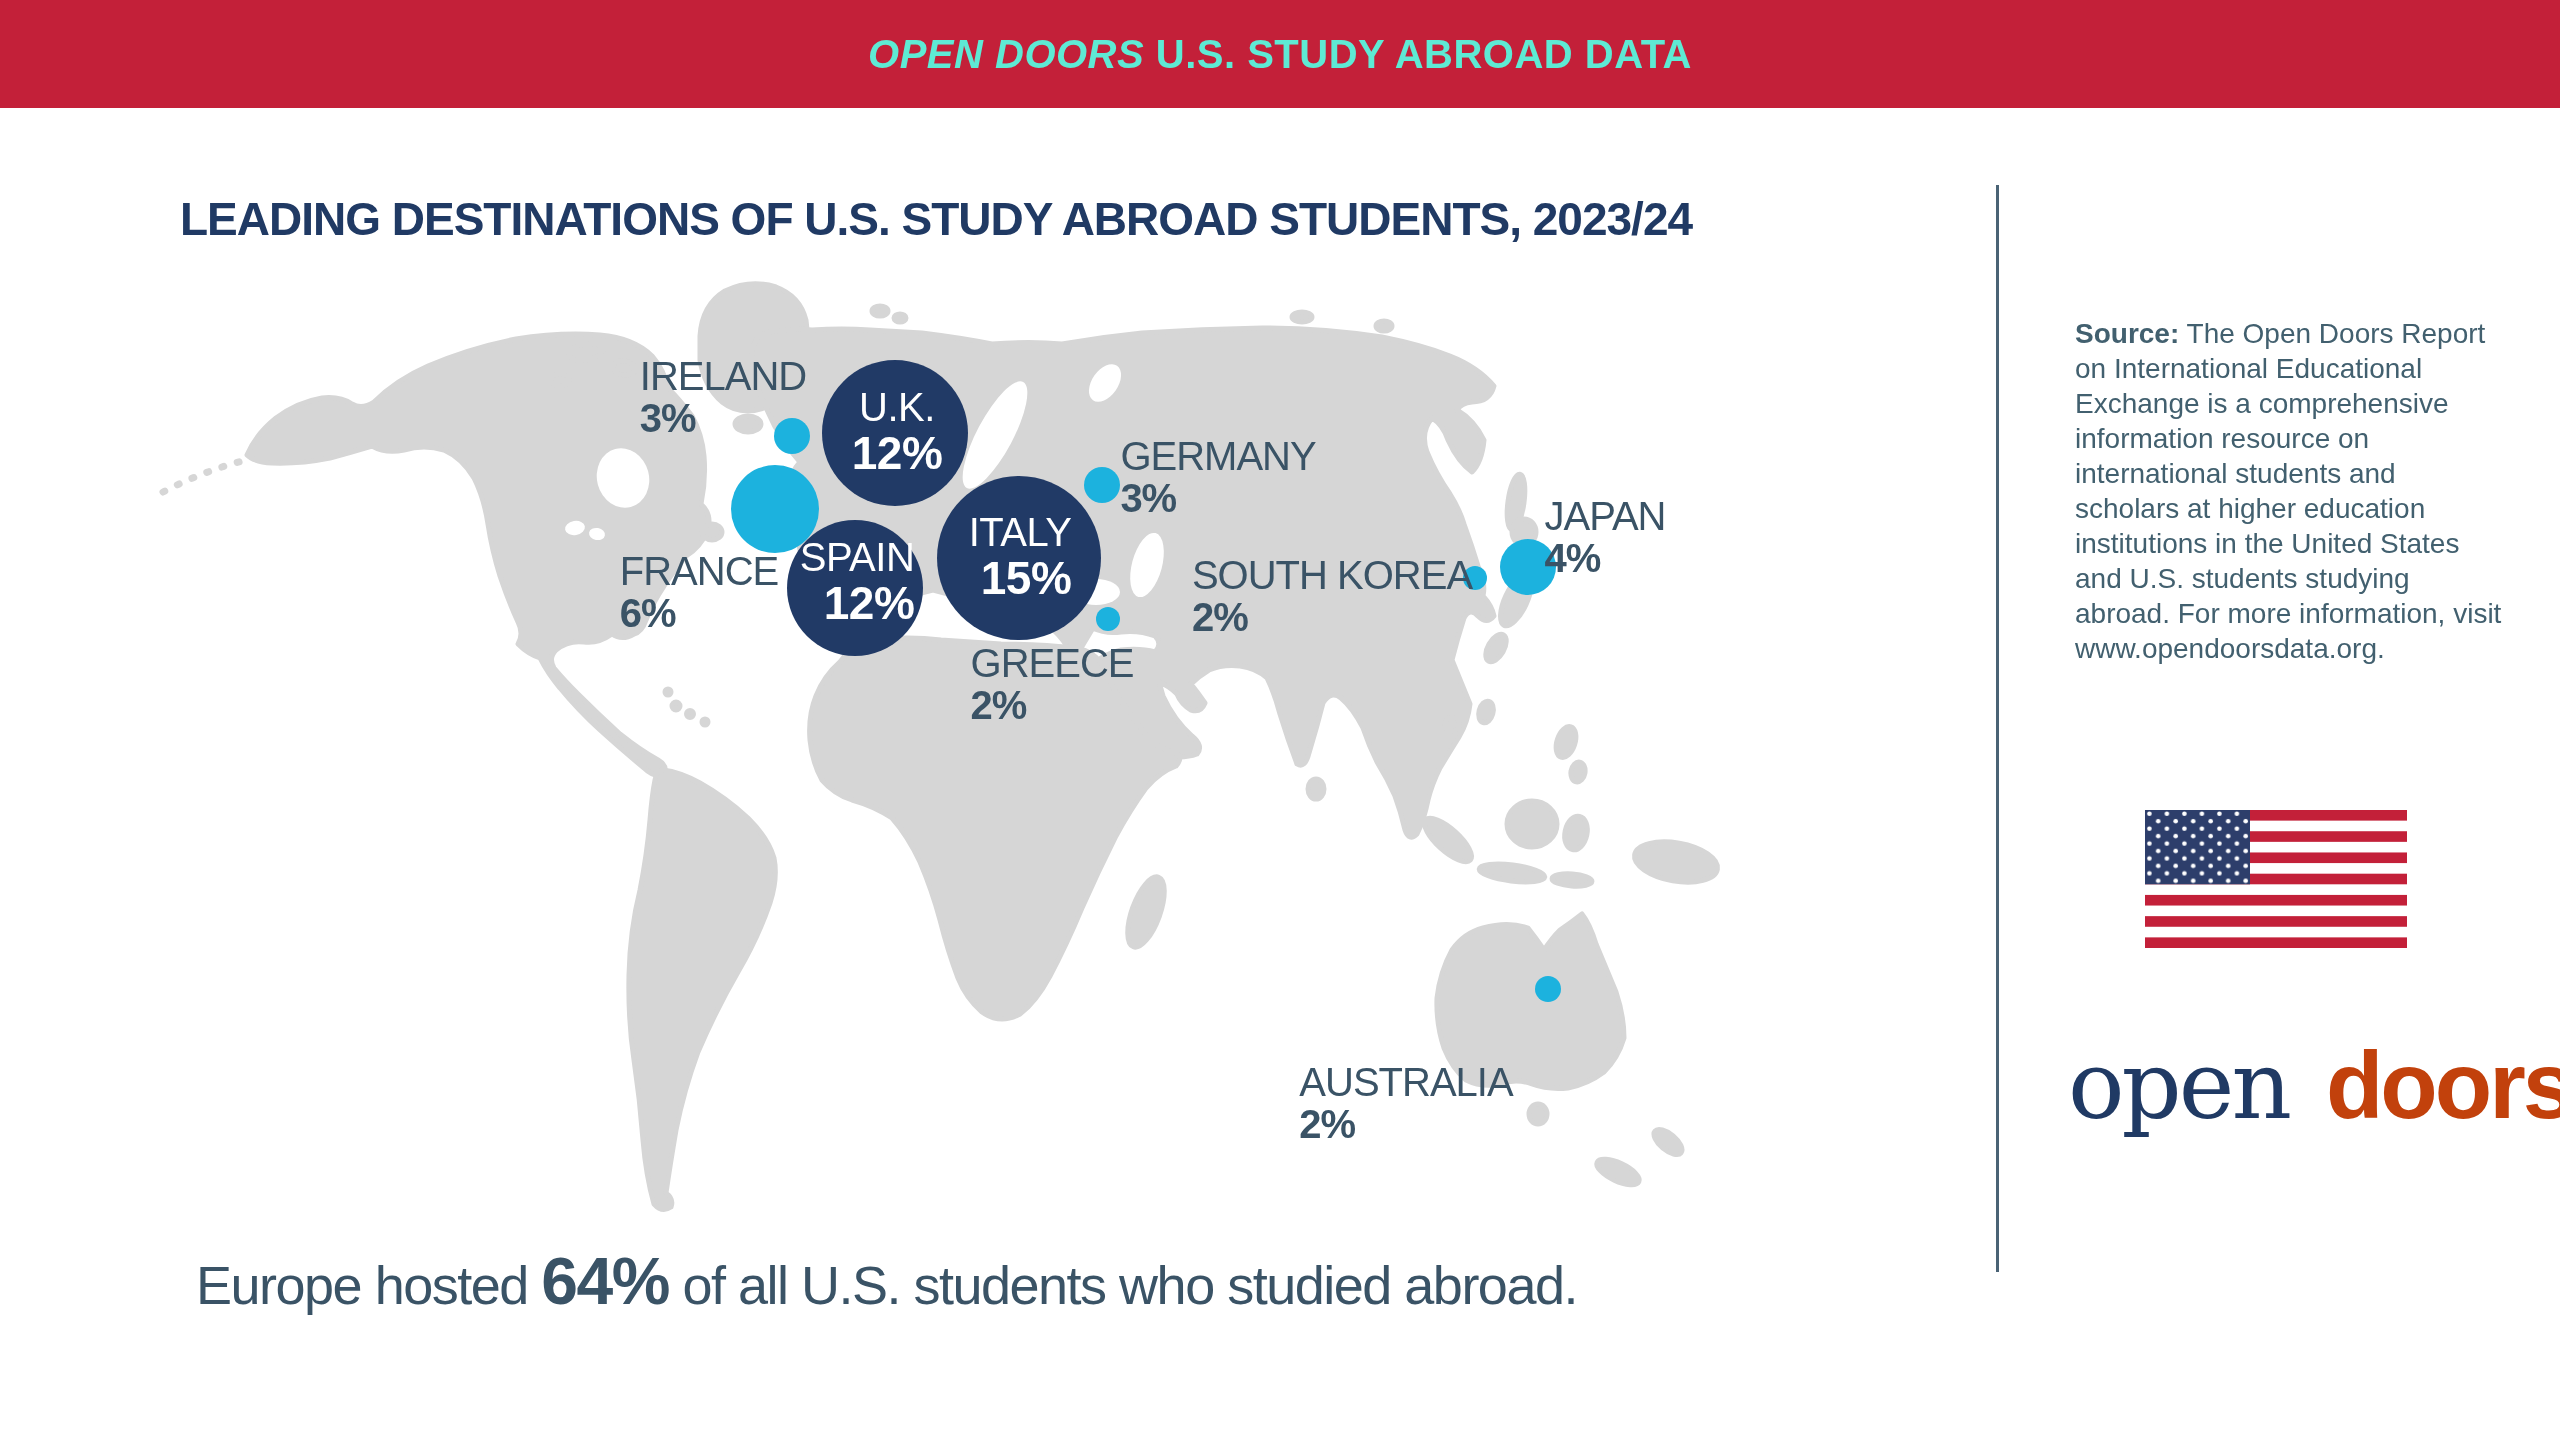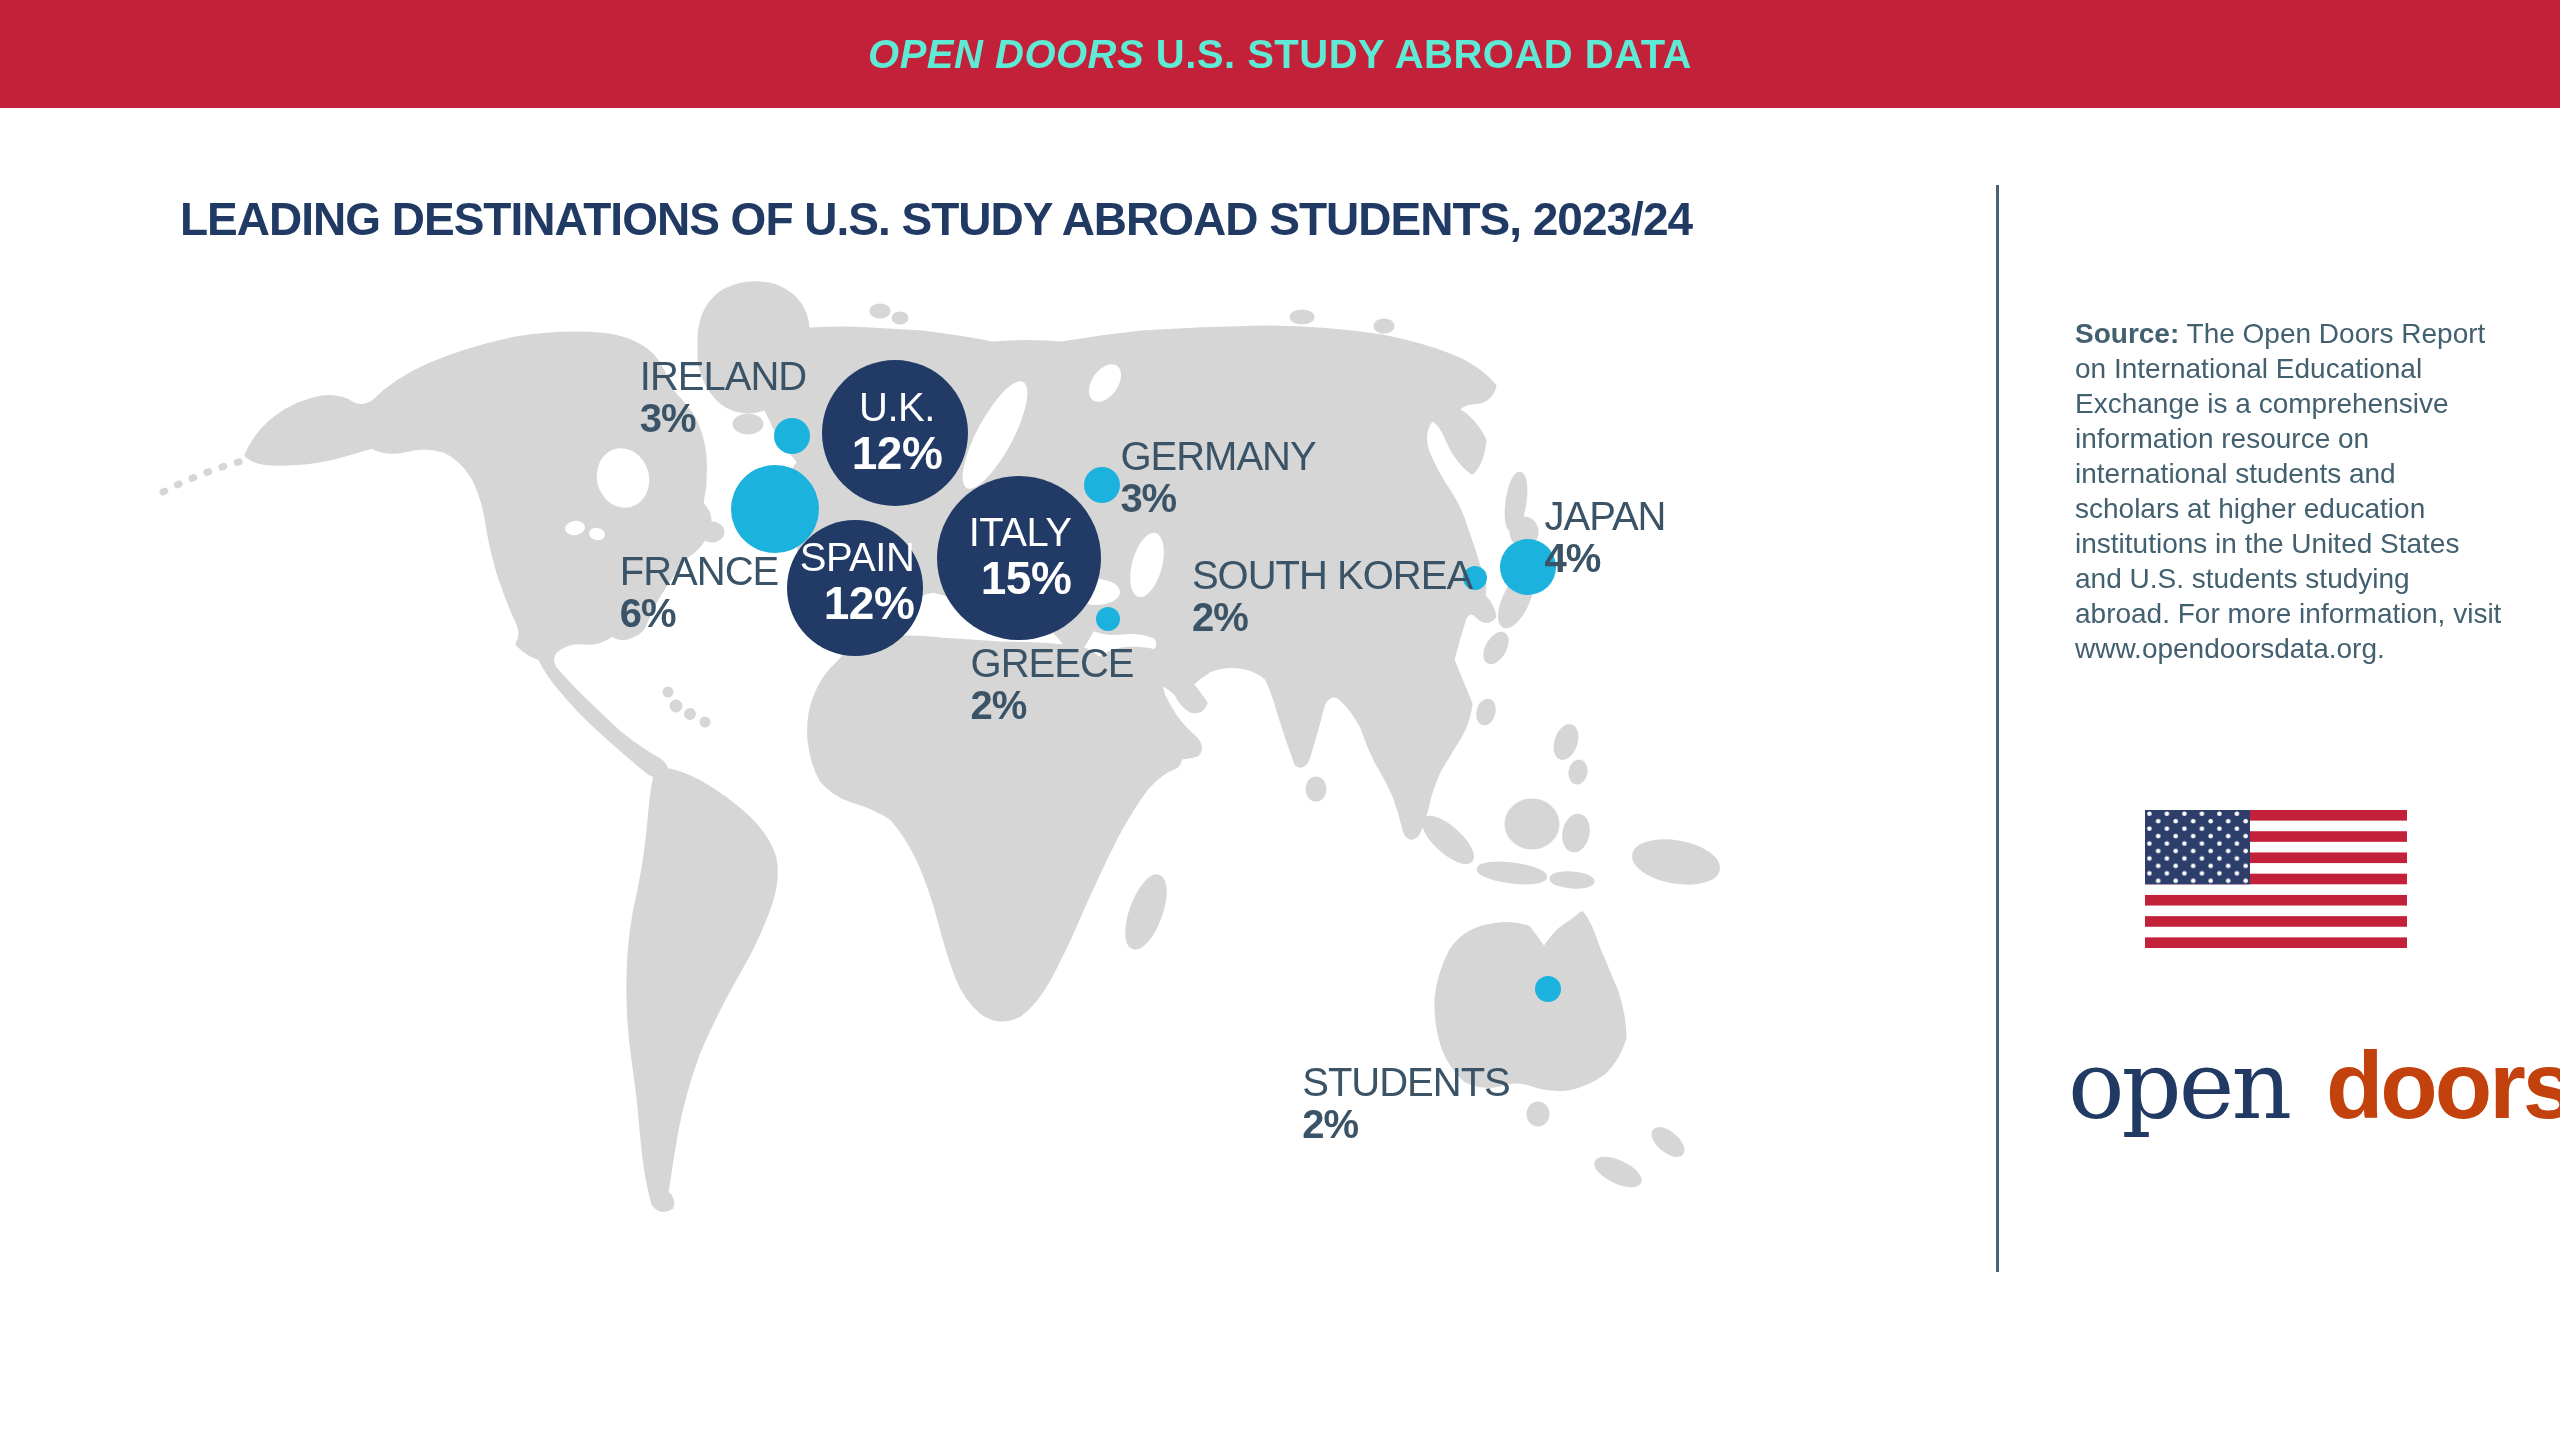--- a/index.html
+++ b/index.html
@@ -164,21 +164,21 @@
   </div>
   <div class="country-label" style="left:1332px;top:554px;">
     <div class="cname">SOUTH KOREA</div>
     <div class="cpct">2%</div>
   </div>
   <div class="country-label" style="left:1605px;top:495px;">
     <div class="cname">JAPAN</div>
     <div class="cpct">4%</div>
   </div>
   <div class="country-label" style="left:1406px;top:1061px;">
-    <div class="cname">STUDENTS</div>
+    <div class="cname">AUSTRALIA</div>
     <div class="cpct">2%</div>
   </div>
 
   <div class="divider"></div>
 
   <p class="source"><span class="b">Source:</span><span> The </span><span class="i">Open Doors Report on International Educational Exchange</span><span> is a comprehensive information resource on international students and scholars at higher education institutions in the United States and U.S. students studying abroad. For more information, visit www.opendoorsdata.org.</span></p>
 
   <svg class="flag" viewBox="0 0 262 138">
     <defs>
       <pattern id="stars" x="0" y="0" width="17.5" height="14.9" patternUnits="userSpaceOnUse">
@@ -195,14 +195,15 @@
       <rect x="0" y="84.92" width="262" height="10.62"></rect>
       <rect x="0" y="106.15" width="262" height="10.62"></rect>
       <rect x="0" y="127.38" width="262" height="10.62"></rect>
     </g>
     <rect x="0" y="0" width="105" height="74.3" fill="#2D3E6B"></rect>
     <rect x="0" y="0" width="105" height="74.3" fill="url(#stars)"></rect>
   </svg>
 
   <div class="logo"><span class="open">open</span><span class="doors">doors</span><span class="reg">®</span></div>
 
+  <div class="note"><span>Europe hosted </span><span class="big">64%</span><span> of all U.S. students who studied abroad.</span></div>
 
 </div>
 
 </body></html>

